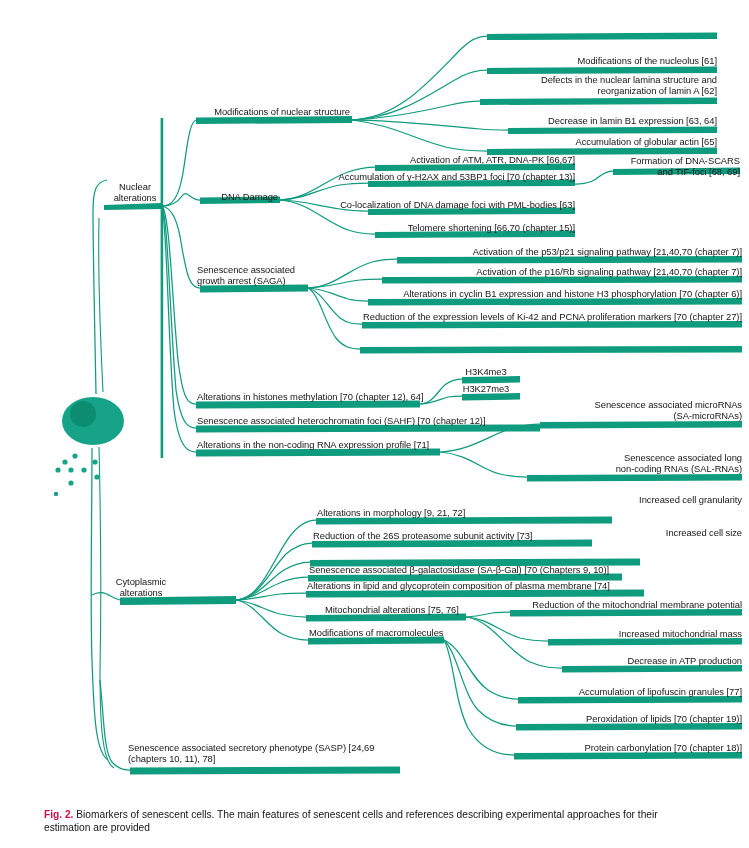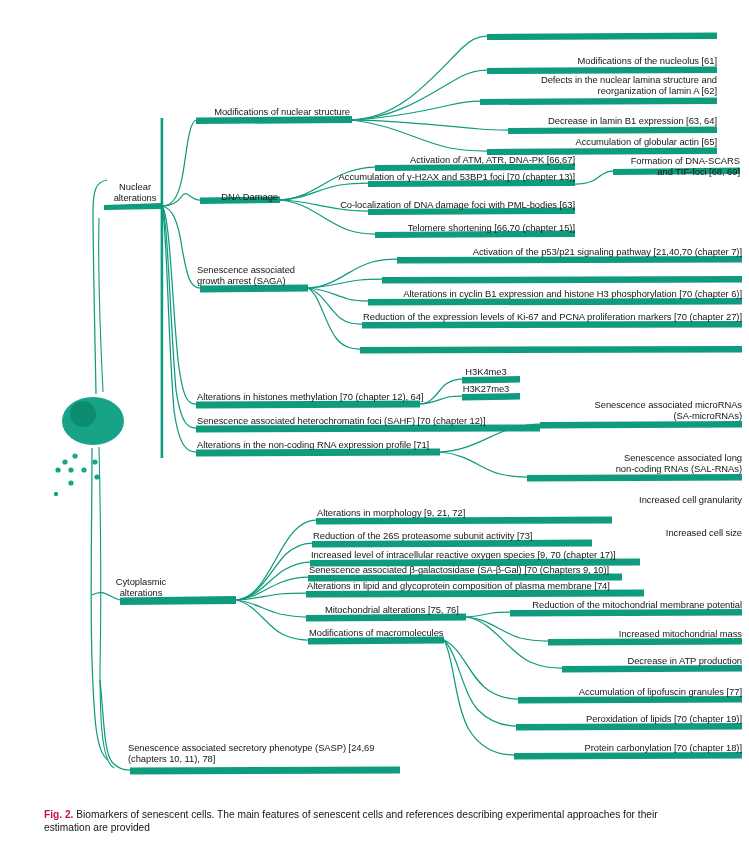--- a/index.html
+++ b/index.html
@@ -240,38 +240,38 @@
   <div class="lbl r" style="left:355px;top:154px;width:220px;">Activation of ATM, ATR, DNA-PK [66,67]</div>
   <div class="lbl r" style="left:300px;top:171px;width:275px;">Accumulation of γ-H2AX and 53BP1 foci [70 (chapter 13)]</div>
   <div class="lbl r" style="left:300px;top:199px;width:275px;">Co-localization of DNA damage foci with PML-bodies [63]</div>
   <div class="lbl r" style="left:355px;top:222px;width:220px;">Telomere shortening [66,70 (chapter 15)]</div>
   <div class="lbl r" style="left:600px;top:155px;width:140px;">Formation of DNA-SCARS
 and TIF-foci [68, 69]</div>
 
   <div class="lbl l" style="left:197px;top:264px;width:118px;">Senescence associated
 growth arrest (SAGA)</div>
   <div class="lbl r" style="left:380px;top:246px;width:362px;">Activation of the p53/p21 signaling pathway [21,40,70 (chapter 7)]</div>
+  <div class="lbl r" style="left:380px;top:266px;width:362px;">Activation of the p16/Rb signaling pathway [21,40,70 (chapter 7)]</div>
   <div class="lbl r" style="left:330px;top:288px;width:412px;">Alterations in cyclin B1 expression and histone H3 phosphorylation [70 (chapter 6)]</div>
-  <div class="lbl r" style="left:312px;top:311px;width:430px;">Reduction of the expression levels of Ki-67 and PCNA proliferation markers [70 (chapter 27)]</div>
+  <div class="lbl r" style="left:312px;top:311px;width:430px;">Reduction of the expression levels of Ki-42 and PCNA proliferation markers [70 (chapter 27)]</div>
 
   <div class="lbl l" style="left:197px;top:391px;width:230px;">Alterations in histones methylation [70 (chapter 12), 64]</div>
   <div class="lbl c" style="left:452px;top:366px;width:68px;">H3K4me3</div>
   <div class="lbl c" style="left:452px;top:383px;width:68px;">H3K27me3</div>
   <div class="lbl l" style="left:197px;top:415px;width:346px;">Senescence associated heterochromatin foci (SAHF) [70 (chapter 12)]</div>
   <div class="lbl l" style="left:197px;top:439px;width:300px;">Alterations in the non-coding RNA expression profile [71]</div>
   <div class="lbl r" style="left:540px;top:452px;width:202px;">Senescence associated long
 non-coding RNAs (SAL-RNAs)</div>
   <div class="lbl r" style="left:540px;top:399px;width:202px;">Senescence associated microRNAs
 (SA-microRNAs)</div>
 
   <div class="lbl r" style="left:540px;top:494px;width:202px;">Increased cell granularity</div>
   <div class="lbl r" style="left:540px;top:527px;width:202px;">Increased cell size</div>
   <div class="lbl l" style="left:317px;top:507px;width:296px;">Alterations in morphology [9, 21, 72]</div>
   <div class="lbl l" style="left:313px;top:530px;width:280px;">Reduction of the 26S proteasome subunit activity [73]</div>
-  <div class="lbl l" style="left:311px;top:549px;width:330px;">Increased level of intracellular reactive oxygen species [9, 70 (chapter 17)]</div>
   <div class="lbl l" style="left:309px;top:564px;width:314px;">Senescence associated β-galactosidase (SA-β-Gal) [70 (Chapters 9, 10)]</div>
   <div class="lbl l" style="left:307px;top:580px;width:338px;">Alterations in lipid and glycoprotein composition of plasma membrane [74]</div>
   <div class="lbl l" style="left:325px;top:604px;width:160px;">Mitochondrial alterations [75, 76]</div>
   <div class="lbl l" style="left:309px;top:627px;width:160px;">Modifications of macromolecules</div>
 
   <div class="lbl r" style="left:480px;top:599px;width:262px;">Reduction of the mitochondrial membrane potential</div>
   <div class="lbl r" style="left:540px;top:628px;width:202px;">Increased mitochondrial mass</div>
   <div class="lbl r" style="left:540px;top:655px;width:202px;">Decrease in ATP production</div>
   <div class="lbl r" style="left:510px;top:686px;width:232px;">Accumulation of lipofuscin granules [77]</div>
   <div class="lbl r" style="left:510px;top:713px;width:232px;">Peroxidation of lipids [70 (chapter 19)]</div>

